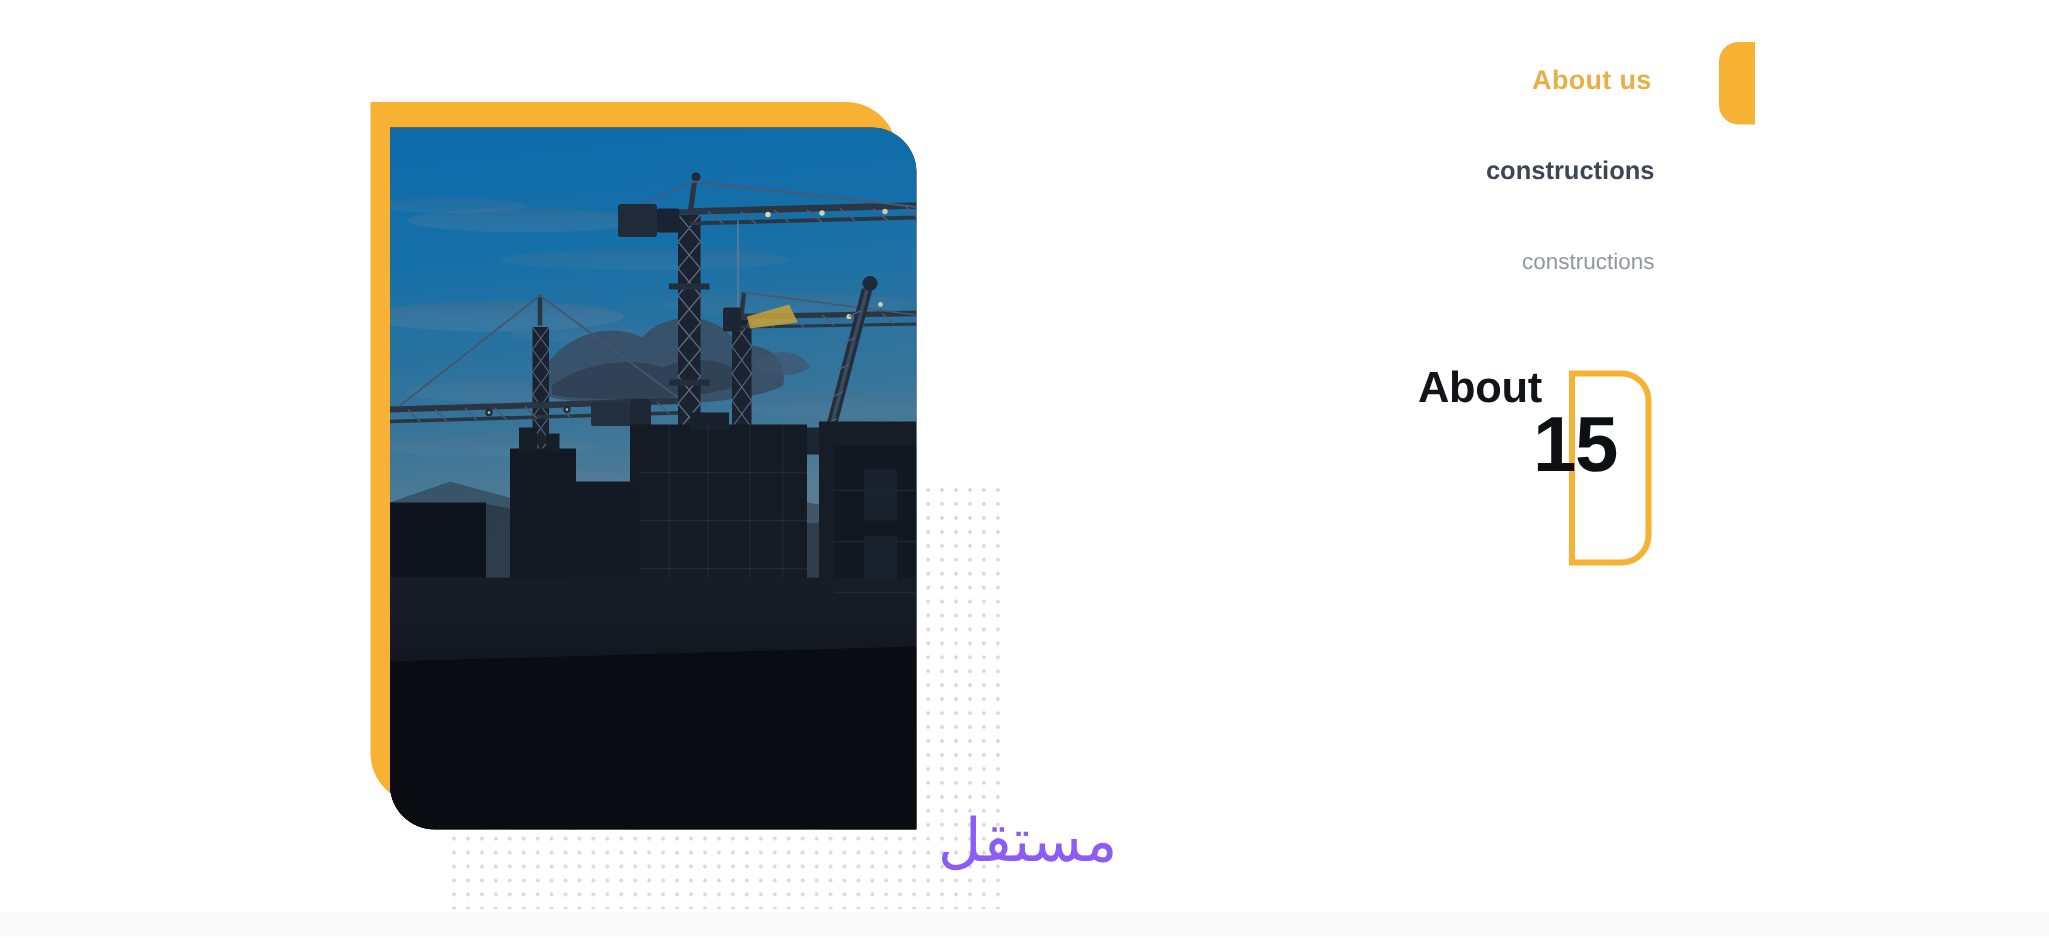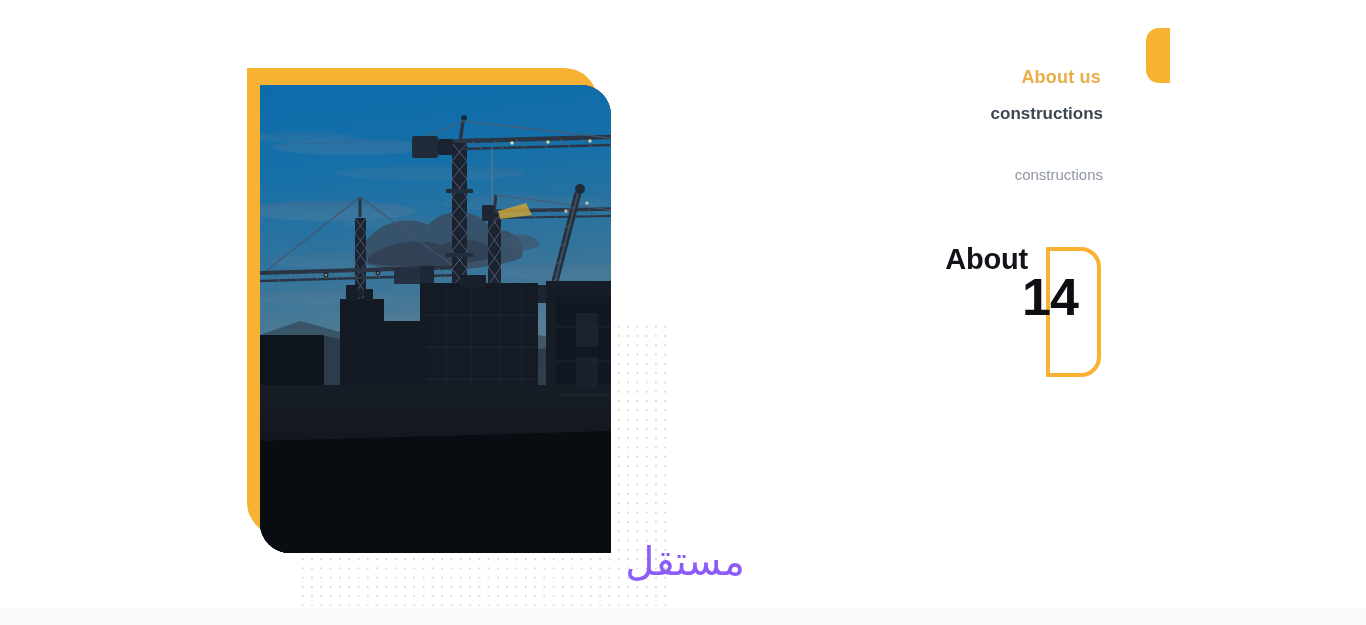--- a/index.html
+++ b/index.html
@@ -99,21 +99,20 @@
 
   .eyebrow {
     position: absolute;
     right: 265px;          
     top: 43px;
     font-size: 18px;
     font-weight: bold;
     color: #e8ae47;
     letter-spacing: .2px;
     white-space: nowrap;
-    margin-top: 24px;
   }
 
   .headline {
     position: absolute;
     right: 263px;
     top: 104px;
     font-size: 17px;
     font-weight: bold;
     color: #3d4653;
     white-space: nowrap;
@@ -423,21 +422,21 @@
 
     <div class="headline">constructions</div>
 
     <div class="subcopy">constructions</div>
 
     <div class="stat">
       <div class="stat-label">
         <div>About</div>
       </div>
       <div class="stat-badge"></div>
-      <div class="stat-number">14</div>
+      <div class="stat-number">15</div>
     </div>
   </div>
 
   <div class="watermark">
     <div class="wm-ar">مستقل</div>
   </div>
 
 </div>
 
 </body></html>

